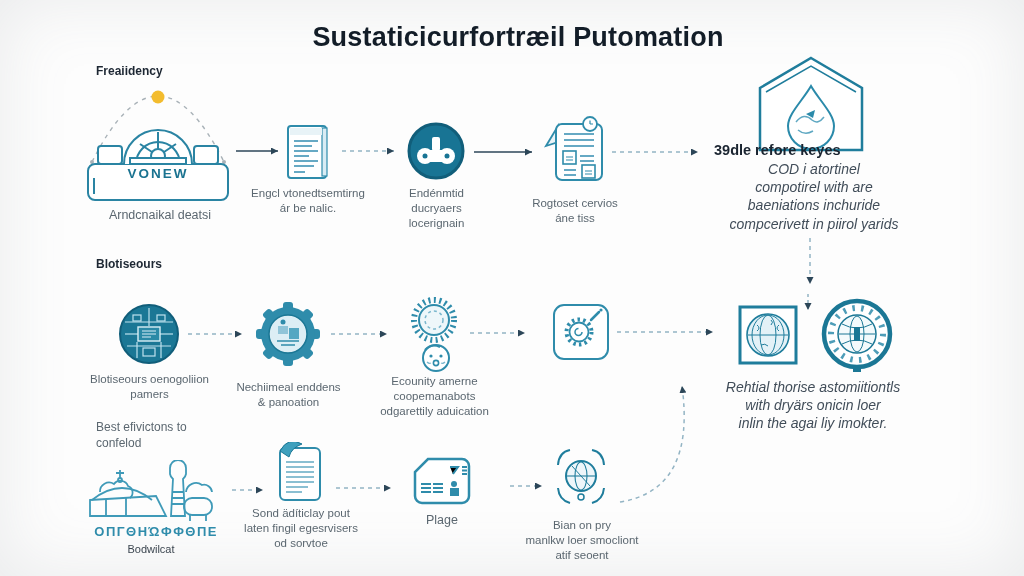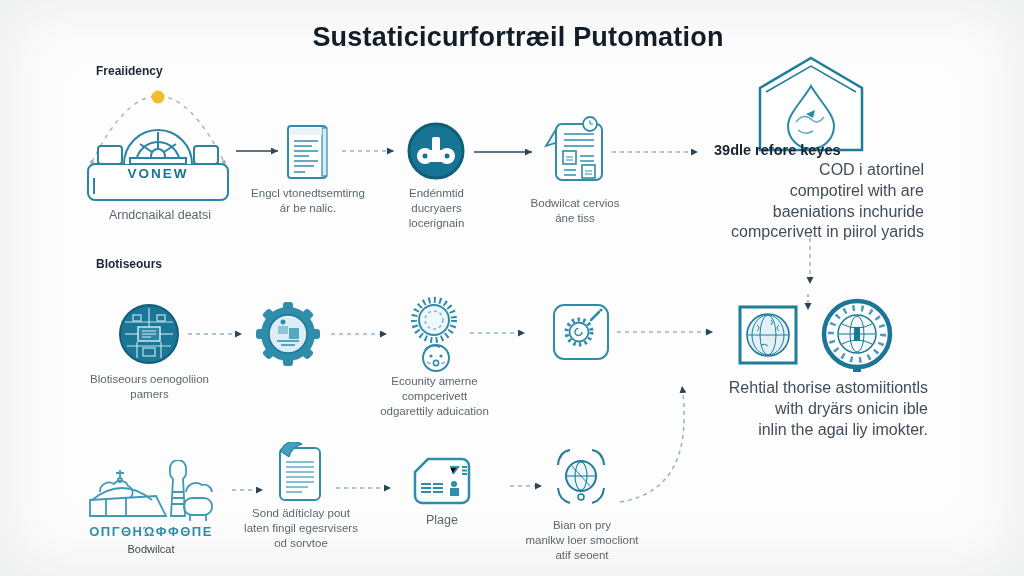--- a/index.html
+++ b/index.html
@@ -12,28 +12,28 @@
   .title{
     position:absolute;left:0;right:0;top:22px;margin:0;text-align:center;
     font-size:27px;font-weight:bold;color:#131d28;letter-spacing:.2px;padding-left:12px;
   }
   .seclabel{position:absolute;font-weight:bold;font-size:12px;color:#1d2733;}
   .cap{
     position:absolute;white-space:pre-line;text-align:center;
     font-size:11.5px;line-height:1.32;color:#5b6770;
   }
   .heading{position:absolute;white-space:pre-line;text-align:left;font-weight:bold;font-size:14.5px;color:#1a2430;}
-  .body-text{position:absolute;white-space:pre-line;text-align:right;font-size:16px;line-height:1.3;color:#414d59;}
+  .body-text{position:absolute;white-space:pre-line;text-align:center;font-size:14px;line-height:1.3;color:#414d59;font-style:italic;}
   .note{text-align:left;font-size:12px;}
   .badge{
     position:absolute;text-align:center;font-weight:bold;font-size:13.5px;
     letter-spacing:2px;color:#1a7390;
   }
   .glyphs{
-    position:absolute;text-align:center;color:#2f8cab;font-weight:bold;
+    position:absolute;text-align:right;color:#2f8cab;font-weight:bold;
     font-size:13px;letter-spacing:1.5px;
   }
   .abs{position:absolute;}
   svg{display:block;}
   .connectors{position:absolute;left:0;top:0;pointer-events:none;}
 </style>
 </head>
 <body>
 
 <div class="stage">
@@ -130,21 +130,21 @@
       <line x1="38" y1="40" x2="52" y2="40"></line>
       <line x1="38" y1="45" x2="52" y2="45"></line>
       <line x1="22" y1="54" x2="34" y2="54"></line>
       <line x1="22" y1="59" x2="34" y2="59"></line>
     </g>
     <rect x="21" y="35" width="13" height="13" fill="#ffffff" stroke="#2f8cab" stroke-width="1.6"></rect>
     <path d="M24 41 h7 M24 44 h7" stroke="#2f8cab" stroke-width="1.1"></path>
     <rect x="40" y="49" width="13" height="13" fill="#ffffff" stroke="#2f8cab" stroke-width="1.6"></rect>
     <path d="M43 55 h7 M43 58 h7" stroke="#2f8cab" stroke-width="1.1"></path>
   </svg>
-  <div class="cap" style="left:520px;top:196px;width:110px">Bodwilcat cervios
+  <div class="cap" style="left:520px;top:196px;width:110px">Rogtoset cervios
 áne tiss</div>
 
   <svg class="abs" style="left:756px;top:56px" width="110" height="96" viewBox="0 0 110 96">
     <path d="M55 2 L106 32 L106 94 L4 94 L4 32 Z" fill="#ffffff" stroke="#1f7d9c" stroke-width="2.5"></path>
     <path d="M10 36 L55 10 L100 36" fill="none" stroke="#1f7d9c" stroke-width="1.5"></path>
     <path d="M55 30 C47 44 32 58 32 70 a23 23 0 0 0 46 0 C78 58 63 44 55 30 Z" fill="#ffffff" stroke="#2a8aaa" stroke-width="2"></path>
     <path d="M40 66 q8 -10 16 -2 q6 5 12 -3 M42 74 q7 6 15 1" fill="none" stroke="#5fa8c2" stroke-width="1.5"></path>
     <path d="M50 58 l9 -4 l-2 8 z" fill="#2a8aaa"></path>
   </svg>
   <div class="heading" style="left:714px;top:142px;width:200px">39dle refore keyes</div>
@@ -182,36 +182,38 @@
       <rect x="32" y="5" width="10" height="64" rx="3" transform="rotate(90 37 37)"></rect>
       <rect x="32" y="5" width="10" height="64" rx="3" transform="rotate(135 37 37)"></rect>
       <circle cx="37" cy="37" r="27"></circle>
     </g>
     <circle cx="37" cy="37" r="19" fill="#dceef5" stroke="#1b7795" stroke-width="1.5"></circle>
     <rect x="27" y="29" width="10" height="8" fill="#8fc4d8"></rect>
     <rect x="38" y="31" width="10" height="11" fill="#55a7c2"></rect>
     <path d="M26 44 h22 M30 48 h14" stroke="#2f8cab" stroke-width="1.6"></path>
     <circle cx="32" cy="25" r="2.5" fill="#2f8cab"></circle>
   </svg>
+  <div class="cap" style="left:236px;top:380px;width:105px">Nechiimeal enddens
+&amp; panoation</div>
 
   <svg class="abs" style="left:404px;top:296px" width="60" height="48" viewBox="0 0 60 48">
     <circle cx="30" cy="24" r="20" fill="none" stroke="#2f8cab" stroke-width="6" stroke-dasharray="2 3.5"></circle>
     <circle cx="30" cy="24" r="15" fill="#eef7fa" stroke="#2f8cab" stroke-width="2"></circle>
     <circle cx="30" cy="24" r="9" fill="none" stroke="#7ab7cd" stroke-width="1.5" stroke-dasharray="3 3"></circle>
   </svg>
   <svg class="abs" style="left:416px;top:341px" width="40" height="34" viewBox="0 0 40 34">
     <circle cx="20" cy="17" r="13" fill="#ffffff" stroke="#2f8cab" stroke-width="2"></circle>
     <path d="M9 9 q6 -7 15 -3" fill="none" stroke="#2f8cab" stroke-width="2"></path>
     <circle cx="15" cy="15" r="1.6" fill="#2f8cab"></circle>
     <circle cx="25" cy="15" r="1.6" fill="#2f8cab"></circle>
     <circle cx="20" cy="22" r="2.6" fill="none" stroke="#2f8cab" stroke-width="1.6"></circle>
     <path d="M11 21 q2 2 4 1 M29 21 q-2 2 -4 1" fill="none" stroke="#7ab7cd" stroke-width="1.2"></path>
   </svg>
   <div class="cap" style="left:372px;top:374px;width:125px">Ecounity amerne
-compcerivett
+coopemanabots
 odgarettily aduication</div>
 
   <svg class="abs" style="left:551px;top:302px" width="60" height="60" viewBox="0 0 60 60">
     <rect x="3" y="3" width="54" height="54" rx="10" fill="#ffffff" stroke="#2f8cab" stroke-width="2"></rect>
     <circle cx="28" cy="30" r="12.5" fill="none" stroke="#2f8cab" stroke-width="4" stroke-dasharray="2.5 3.2"></circle>
     <circle cx="28" cy="30" r="9.5" fill="#ffffff" stroke="#2f8cab" stroke-width="1.8"></circle>
     <path d="M31 30 a3.5 3.5 0 1 1 -3.5 -3.5" fill="none" stroke="#2f8cab" stroke-width="1.5"></path>
     <line x1="40" y1="18" x2="48" y2="10" stroke="#2f8cab" stroke-width="2.5" stroke-linecap="round"></line>
     <circle cx="50" cy="8" r="1.6" fill="#2f8cab"></circle>
   </svg>
@@ -229,23 +231,25 @@
     <circle cx="37" cy="37" r="33" fill="#ffffff" stroke="#1b7795" stroke-width="4.5"></circle>
     <circle cx="37" cy="37" r="26" fill="none" stroke="#2f8cab" stroke-width="6" stroke-dasharray="2.5 6.5" opacity=".85"></circle>
     <circle cx="37" cy="37" r="19" fill="#f3fafc" stroke="#1b7795" stroke-width="1.5"></circle>
     <ellipse cx="37" cy="37" rx="7" ry="18" fill="none" stroke="#1b7795" stroke-width="1"></ellipse>
     <line x1="19" y1="37" x2="55" y2="37" stroke="#1b7795" stroke-width="1"></line>
     <path d="M22 27 q15 8 30 0 M22 47 q15 -8 30 0" fill="none" stroke="#1b7795" stroke-width="1"></path>
     <rect x="34" y="30" width="6" height="14" fill="#1b7795"></rect>
     <rect x="33" y="69" width="8" height="6" fill="#1b7795"></rect>
   </svg>
   <div class="body-text" style="left:698px;top:378px;width:230px">Rehtial thorise astomiitiontls
-with dryärs onicin ible
+with dryärs onicin loer
 inlin the agai liy imokter.</div>
 
+  <div class="cap note" style="left:96px;top:420px;width:130px">Best efivictons to
+confelod</div>
 
   <svg class="abs" style="left:86px;top:460px" width="130" height="66" viewBox="0 0 130 66">
     <g fill="none" stroke="#3f9ab8" stroke-width="1.8">
       <path d="M14 32 a9 9 0 0 1 14 -8 a8 8 0 0 1 14 2 a7 7 0 0 1 2 12"></path>
       <path d="M6 40 Q36 16 66 40"></path>
       <path d="M34 10 v8 M30 13 h8"></path>
       <circle cx="34" cy="20" r="2"></circle>
       <path d="M4 40 L70 36 L80 56 L4 56 Z"></path>
       <line x1="20" y1="40" x2="20" y2="56"></line>
       <line x1="40" y1="38" x2="40" y2="56"></line>

